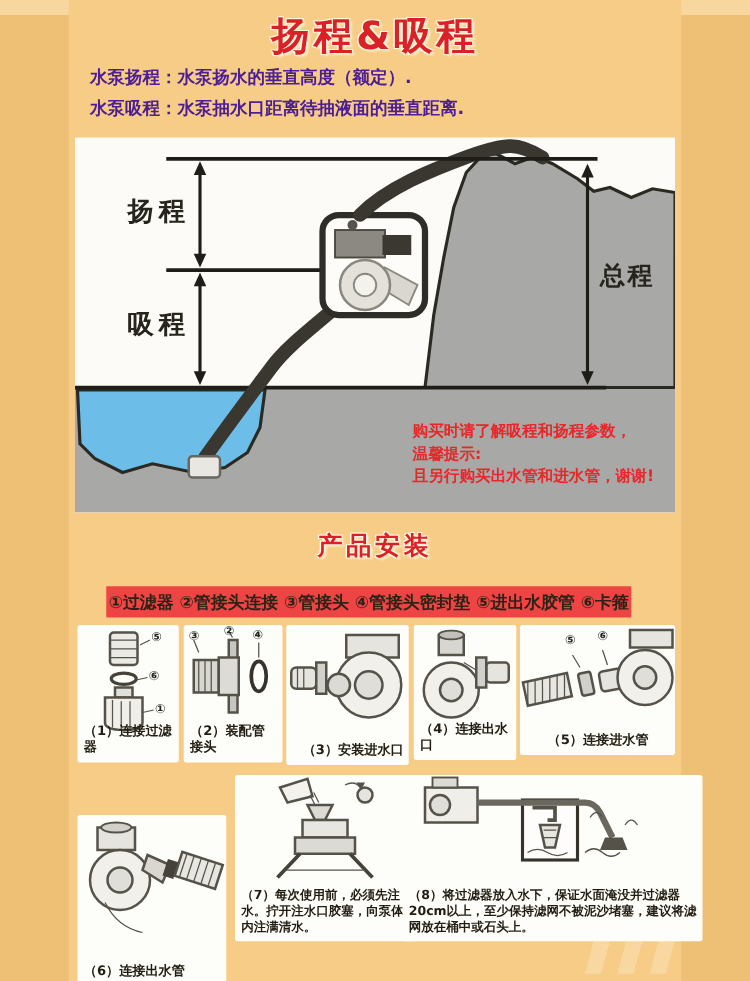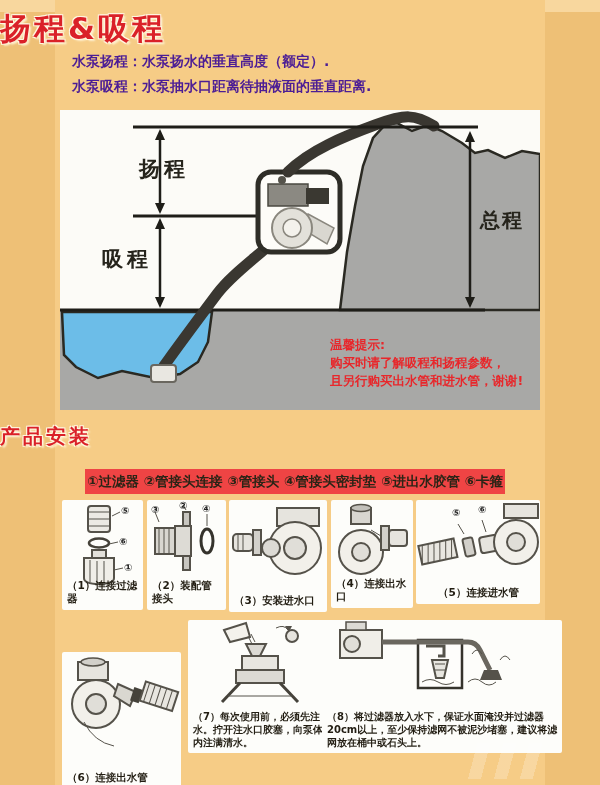--- a/index.html
+++ b/index.html
@@ -1,33 +1,33 @@
 <!DOCTYPE html>
 <html><head>
 <meta charset="utf-8">
 <style>
   html,body{margin:0;padding:0;}
   body{font-family:"DejaVu Sans","Liberation Sans",sans-serif;}
   .page{position:relative;width:600px;height:785px;background:#eec076;overflow:hidden;}
   .content-col{position:absolute;left:55px;top:0;width:490px;height:785px;background:#f6cc86;}
   .top-strip{position:absolute;left:0;top:0;width:600px;height:12px;background:#f8d79e;}
 
-  .big-title{position:absolute;left:0;width:600px;color:#da2128;
+  .big-title{position:absolute;left:0;width:600px;text-align:center;color:#da2128;
     font-weight:900;letter-spacing:3px;
     text-shadow:-1px -1px 0 #fff7e2,1px -1px 0 #fff7e2,-1px 1px 0 #fff7e2,2px 2px 2px rgba(255,244,214,.9);}
   .title-lift{top:8px;font-size:31px;}
   .title-install{top:423px;font-size:20px;}
 
   .desc-line{position:absolute;left:72px;width:440px;font-size:14px;font-weight:bold;color:#4c1d95;}
   .desc1{top:53px;}
   .desc2{top:78px;}
 
   .diagram{position:absolute;left:60px;top:110px;width:480px;height:300px;background:#fcfbf7;}
   .dg-label{position:absolute;color:#26241c;font-weight:900;font-size:21px;letter-spacing:4px;}
-  .lbl-lift{left:42px;top:45px;margin-left:37px;}
+  .lbl-lift{left:42px;top:45px;}
   .lbl-suction{left:42px;top:135px;}
   .lbl-total{left:420px;top:97px;letter-spacing:2px;font-size:20px;}
   .tip{position:absolute;left:270px;top:226px;width:210px;color:#e8272b;font-weight:bold;
     font-size:12.5px;line-height:18px;}
 
   .parts-bar{position:absolute;left:85px;top:469px;width:420px;height:25px;background:#ef4444;
     display:flex;align-items:center;justify-content:center;font-size:13.5px;font-weight:bold;
     color:#2b2416;white-space:nowrap;}
 
   .card{position:absolute;background:#fdfdfa;border-radius:2px;}
@@ -111,22 +111,22 @@
       <g stroke="#1e1d18" stroke-width="2.5">
         <line x1="410" y1="30" x2="410" y2="189"></line>
         <polygon points="410,21 405,32 415,32" fill="#1e1d18" stroke="none"></polygon>
         <polygon points="410,198 405,187 415,187" fill="#1e1d18" stroke="none"></polygon>
       </g>
     </svg>
     <div class="dg-label lbl-lift">扬程</div>
     <div class="dg-label lbl-suction">吸程</div>
     <div class="dg-label lbl-total">总程</div>
     <div class="tip">
+      <div>购买时请了解吸程和扬程参数，</div>
       <div>温馨提示:</div>
-      <div>购买时请了解吸程和扬程参数，</div>
       <div>且另行购买出水管和进水管，谢谢!</div>
     </div>
   </div>
 
   <div class="big-title title-install">产品安装</div>
   <div class="parts-bar">①过滤器  ②管接头连接 ③管接头 ④管接头密封垫 ⑤进出水胶管 ⑥卡箍</div>
 
   <div class="card c1">
     <svg width="81" height="88" viewBox="0 0 81 88">
       <rect x="26" y="6" width="22" height="26" rx="3" fill="#eceae4" stroke="#55524a" stroke-width="2"></rect>
@@ -172,21 +172,21 @@
     <svg width="98" height="92" viewBox="0 0 98 92">
       <rect x="48" y="8" width="42" height="18" fill="#e6e4de" stroke="#55524a" stroke-width="2"></rect>
       <circle cx="66" cy="48" r="26" fill="#f2f0ea" stroke="#55524a" stroke-width="2"></circle>
       <circle cx="66" cy="48" r="11" fill="#e0ded8" stroke="#55524a" stroke-width="2"></circle>
       <circle cx="42" cy="48" r="9" fill="#dcdad4" stroke="#55524a" stroke-width="2"></circle>
       <rect x="4" y="34" width="20" height="17" rx="4" fill="#e6e4de" stroke="#55524a" stroke-width="2"></rect>
       <line x1="9" y1="34" x2="9" y2="51" class="ill-stroke"></line>
         <line x1="14" y1="34" x2="14" y2="51" class="ill-stroke"></line>
       <rect x="24" y="30" width="8" height="25" fill="#d2d0ca" stroke="#55524a" stroke-width="2"></rect>
     </svg>
-    <div class="cap" style="text-align:left;margin-top:36px;">（3）安装进水口</div>
+    <div class="cap" style="text-align:right;margin-top:36px;">（3）安装进水口</div>
   </div>
 
   <div class="card c4">
     <svg width="82" height="88" viewBox="0 0 82 88">
       <rect x="20" y="8" width="20" height="16" fill="#d8d6d0" stroke="#55524a" stroke-width="2"></rect>
       <ellipse cx="30" cy="8" rx="10" ry="3.5" fill="#c2c0ba" stroke="#55524a" stroke-width="1.5"></ellipse>
       <circle cx="30" cy="52" r="22" fill="#f2f0ea" stroke="#55524a" stroke-width="2"></circle>
       <circle cx="30" cy="52" r="9" fill="#e0ded8" stroke="#55524a" stroke-width="2"></circle>
       <rect x="58" y="30" width="18" height="16" rx="3" fill="#e6e4de" stroke="#55524a" stroke-width="2"></rect>
       <rect x="50" y="26" width="8" height="24" fill="#d2d0ca" stroke="#55524a" stroke-width="2"></rect>

